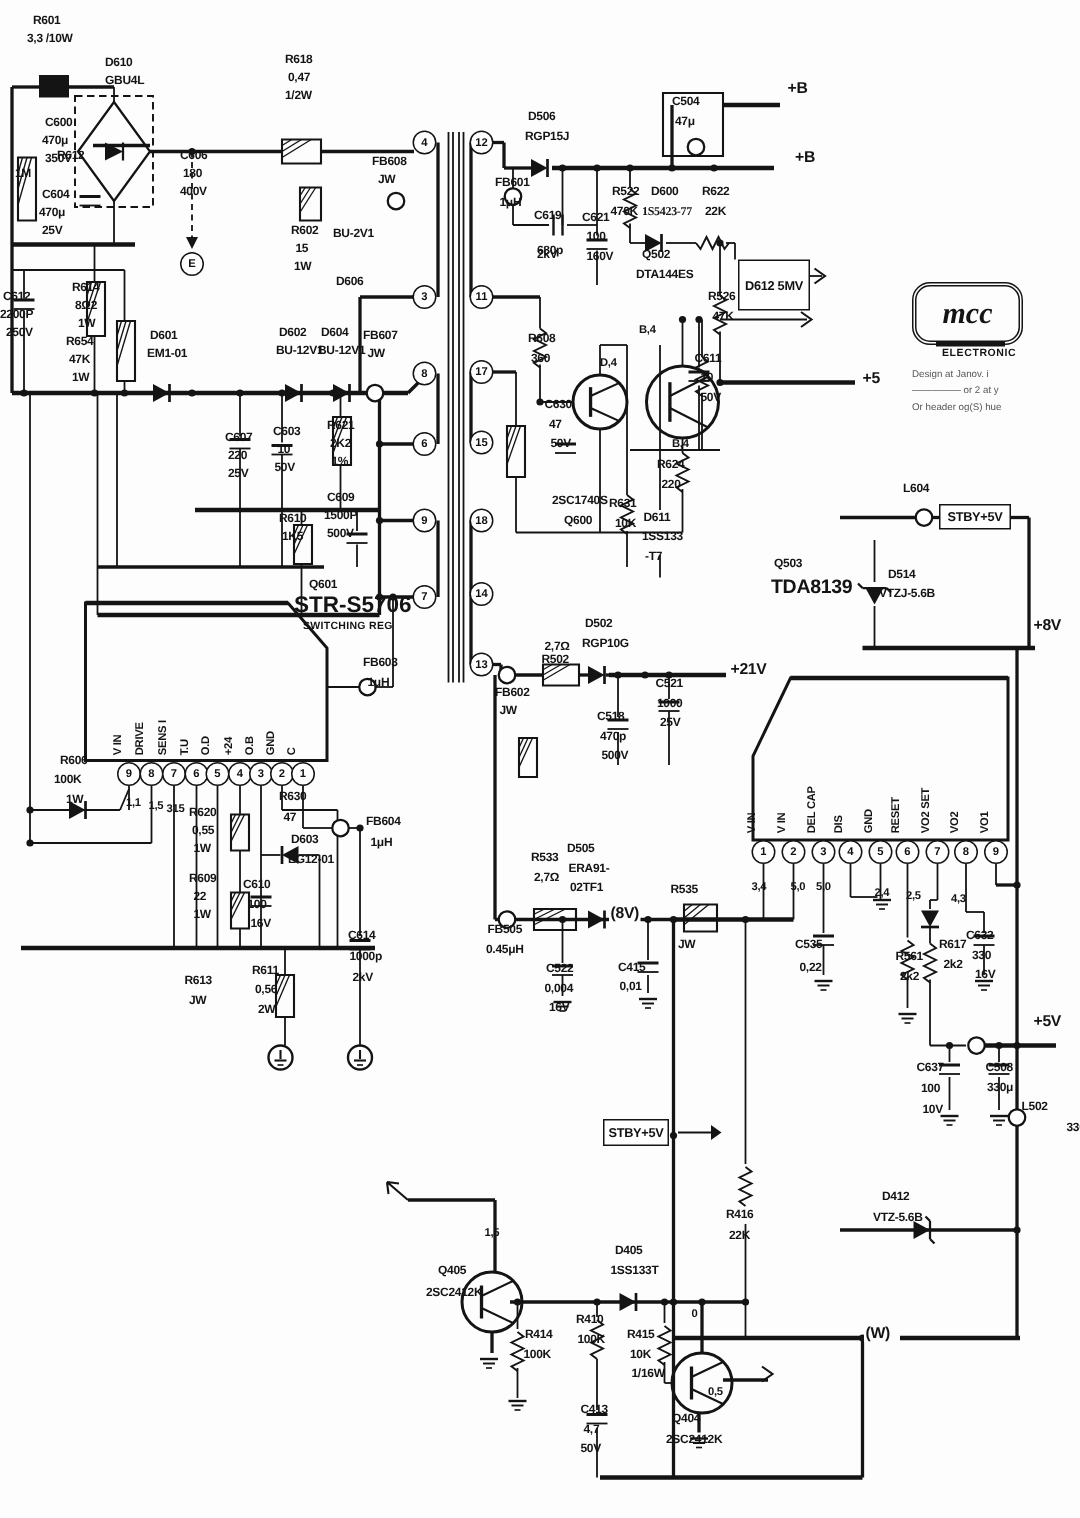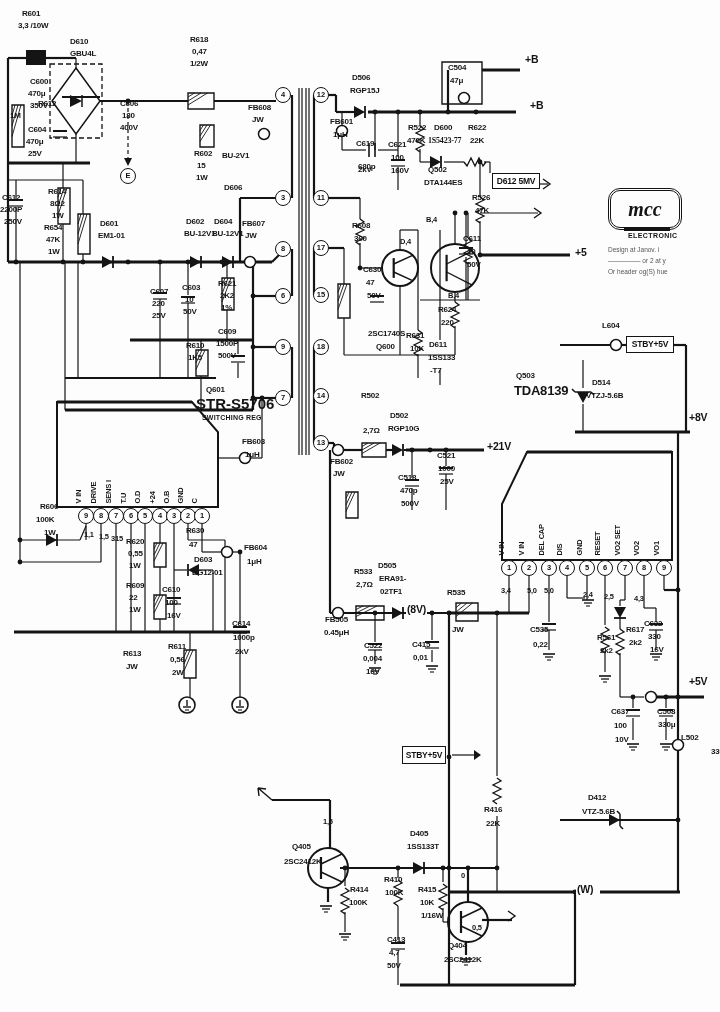--- a/index.html
+++ b/index.html
@@ -663,21 +663,21 @@
     <div class="lbl t" style="left: 426px; top: 216px;">B,4</div>
     <div class="lbl t" style="left: 448px; top: 292px;">B,4</div>
     <div class="lbl" style="left: 602px; top: 322px;">L604</div>
     <div class="lbl" style="left: 592px; top: 379px;">D514</div>
     <div class="lbl" style="left: 586px; top: 392px;">VTZJ-5.6B</div>
     <div class="lbl pwr" style="left: 688px; top: 412px;">+8V</div>
     <div class="lbl" style="left: 516px; top: 372px;">Q503</div>
     <div class="lbl pwr" style="left: 486px; top: 441px;">+21V</div>
     <div class="lbl" style="left: 330px; top: 458px;">FB602</div>
     <div class="lbl" style="left: 333px; top: 470px;">JW</div>
-    <div class="lbl" style="left: 361px; top: 392px;">R502</div>
+    <div class="lbl" style="left: 361px; top: 436px;">R502</div>
     <div class="lbl" style="left: 363px; top: 427px;">2,7Ω</div>
     <div class="lbl" style="left: 390px; top: 412px;">D502</div>
     <div class="lbl" style="left: 388px; top: 425px;">RGP10G</div>
     <div class="lbl" style="left: 398px; top: 474px;">C518</div>
     <div class="lbl" style="left: 400px; top: 487px;">470p</div>
     <div class="lbl" style="left: 401px; top: 500px;">500V</div>
     <div class="lbl" style="left: 437px; top: 452px;">C521</div>
     <div class="lbl" style="left: 438px; top: 465px;">1000</div>
     <div class="lbl" style="left: 440px; top: 478px;">25V</div>
     <div class="lbl" style="left: 354px; top: 568px;">R533</div>
@@ -735,21 +735,21 @@
     <div class="lbl" style="left: 387px; top: 962px;">50V</div>
     <div class="lbl" style="left: 418px; top: 886px;">R415</div>
     <div class="lbl" style="left: 420px; top: 899px;">10K</div>
     <div class="lbl" style="left: 421px; top: 912px;">1/16W</div>
     <div class="lbl" style="left: 410px; top: 830px;">D405</div>
     <div class="lbl" style="left: 407px; top: 843px;">1SS133T</div>
     <div class="lbl" style="left: 448px; top: 942px;">Q404</div>
     <div class="lbl" style="left: 444px; top: 956px;">2SC2412K</div>
     <div class="lbl t" style="left: 472px; top: 924px;">0,5</div>
     <div class="lbl t" style="left: 461px; top: 872px;">0</div>
-    <div class="boxlbl" style="left: 492px; top: 173px; width: 48px; height: 16px;">D612 5MV</div>
+    <div class="boxlbl" style="left: 492px; top: 173px; width: 48px; height: 34px;">D612 5MV</div>
     <div class="boxlbl" style="left: 626px; top: 336px; width: 48px; height: 17px;">STBY+5V</div>
     <div class="boxlbl" style="left: 402px; top: 746px; width: 44px; height: 18px;">STBY+5V</div>
     <div class="pin" style="left: 275px; top: 87px;">4</div>
     <div class="pin" style="left: 275px; top: 190px;">3</div>
     <div class="pin" style="left: 275px; top: 241px;">8</div>
     <div class="pin" style="left: 275px; top: 288px;">6</div>
     <div class="pin" style="left: 275px; top: 339px;">9</div>
     <div class="pin" style="left: 275px; top: 390px;">7</div>
     <div class="pin" style="left: 313px; top: 87px;">12</div>
     <div class="pin" style="left: 313px; top: 190px;">11</div>

